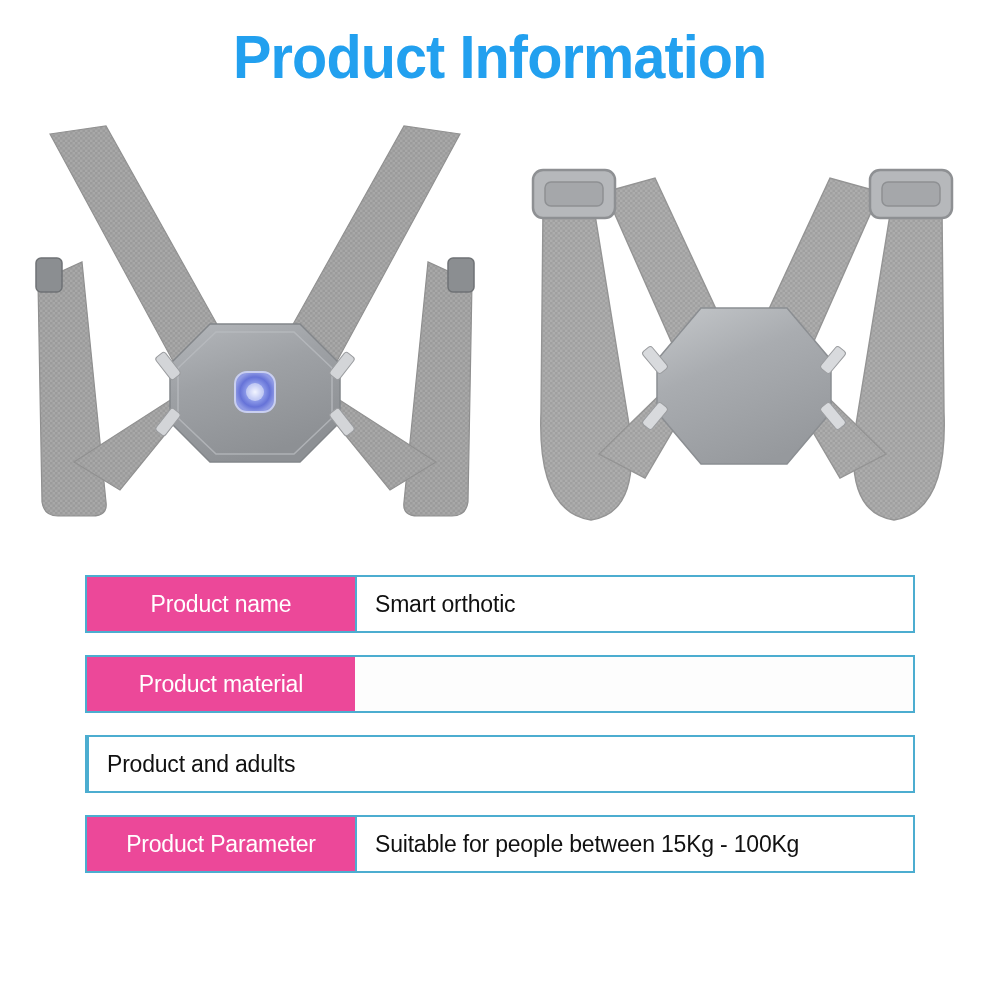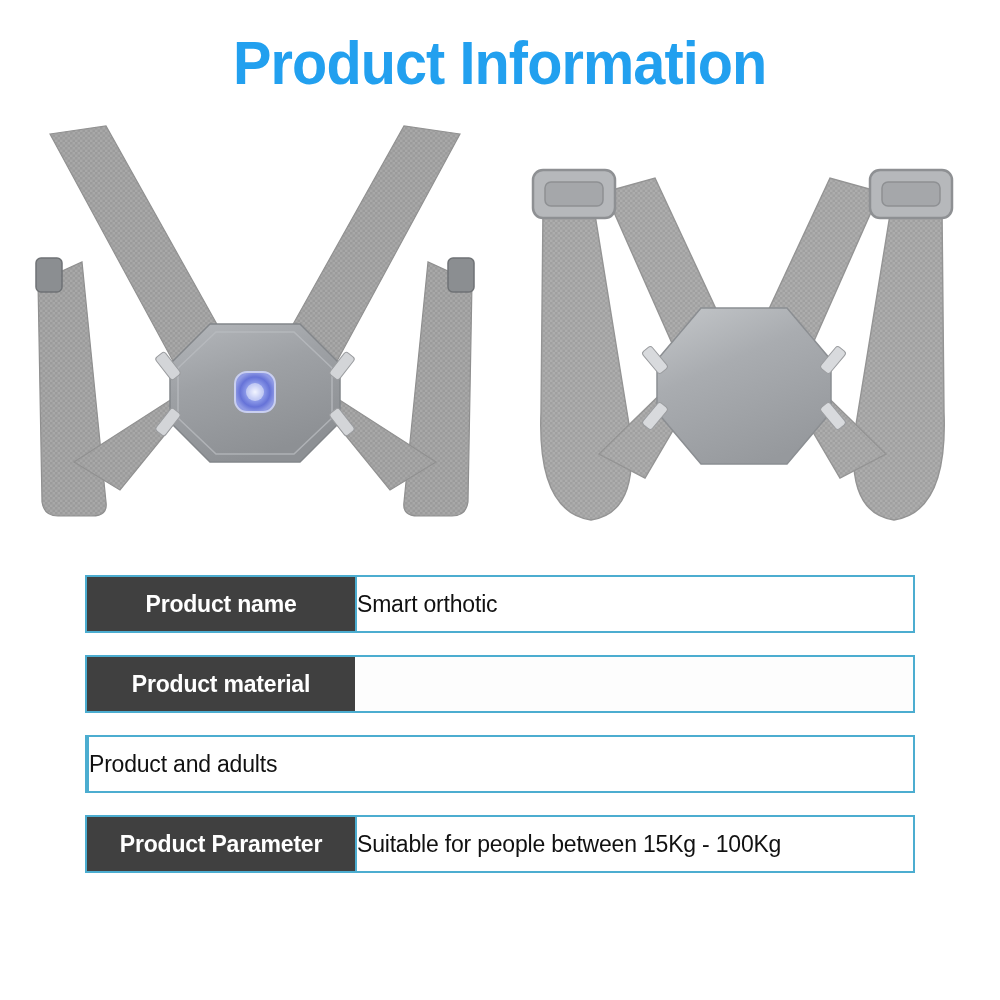--- a/index.html
+++ b/index.html
@@ -12,21 +12,21 @@
     height: 1000px;
     position: relative;
     overflow: hidden;
     font-family: "Liberation Sans", sans-serif;
     background: #ffffff;
   }
 
   
   .title-wrap {
     position: absolute;
-    top: 32px;
+    top: 26px;
     left: 0;
     width: 1000px;
     text-align: center;
   }
   .title {
     display: inline-block;
     font-family: "Liberation Sans", sans-serif;
     font-size: 62px;
     font-weight: bold;
     color: #22a0ef;
@@ -67,38 +67,39 @@
     height: 58px;
     margin-bottom: 22px;
     border: 2px solid #4cadd0;
     box-sizing: border-box;
     background: #fdfdfd;
   }
   .spec-row:last-child { margin-bottom: 8px; }
   .spec-label {
     width: 268px;
     flex: 0 0 268px;
-    background: #404040;
+    background: #ec4899;
     color: #ffffff;
     font-size: 23px;
-    font-weight: bold;
+    font-weight: normal;
     display: flex;
     align-items: center;
     justify-content: center;
     text-align: center;
     letter-spacing: -0.2px;
     box-sizing: border-box;
   }
   .spec-value {
     flex: 1 1 auto;
     background: #ffffff;
     color: #111111;
     font-size: 23px;
     display: flex;
     align-items: center;
+    padding-left: 18px;
     box-sizing: border-box;
     border-left: 2px solid #4cadd0;
     letter-spacing: -0.2px;
   }
 </style>
 </head>
 <body>
 
 <div class="title-wrap">
   <span class="title">Product Information</span>

